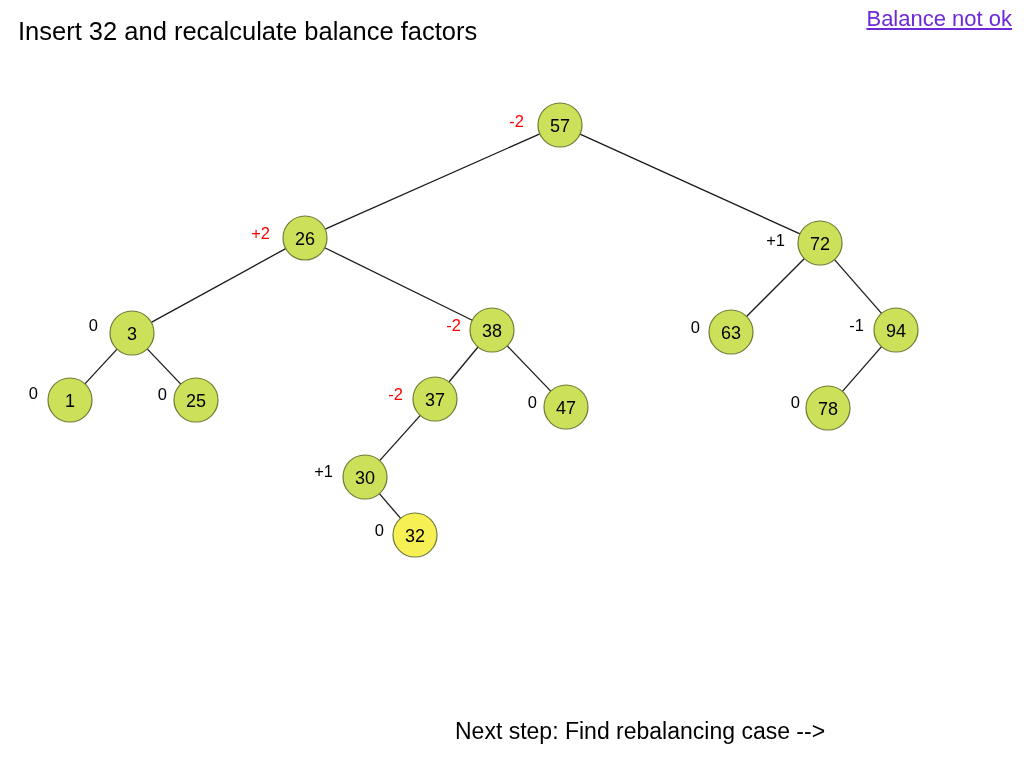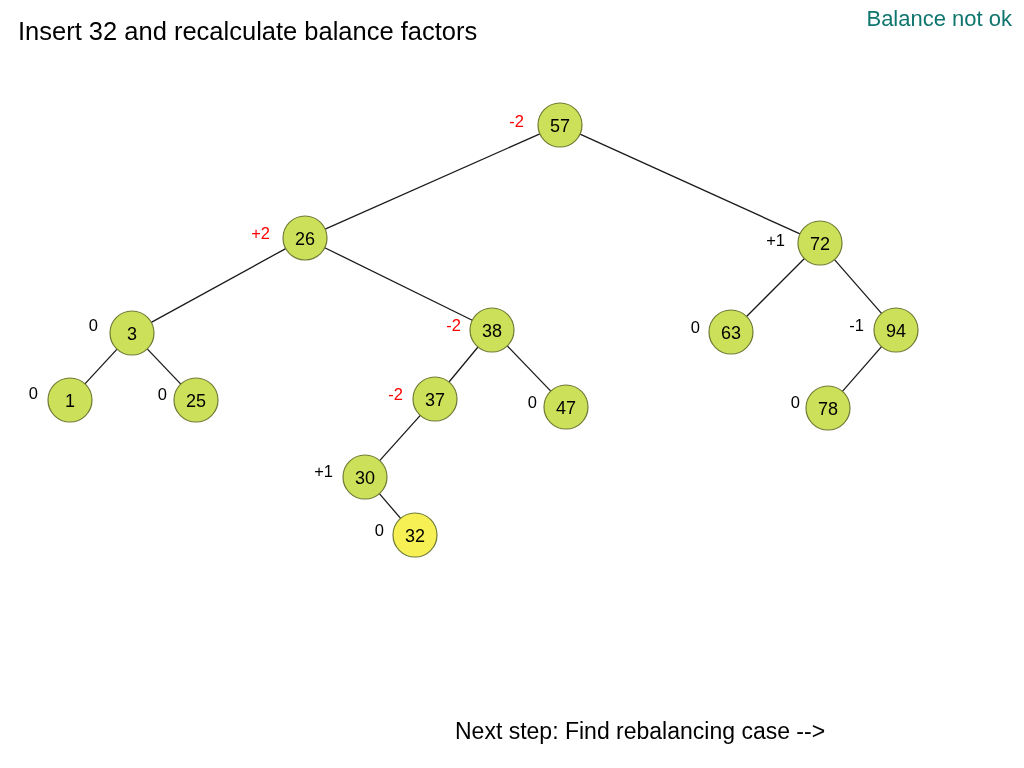--- a/index.html
+++ b/index.html
@@ -30,22 +30,23 @@
     color: #000000;
     white-space: nowrap;
     letter-spacing: 0px;
   }
   .status-text {
     position: absolute;
     right: 12px;
     top: 6px;
     font-size: 22px;
     font-weight: 400;
-    color: #0f766e;
+    color: #6d28d9;
     white-space: nowrap;
+    text-decoration: underline;
   }
   .footer-text {
     position: absolute;
     left: 455px;
     top: 718px;
     font-size: 23px;
     font-weight: 400;
     color: #000000;
     white-space: nowrap;
   }

